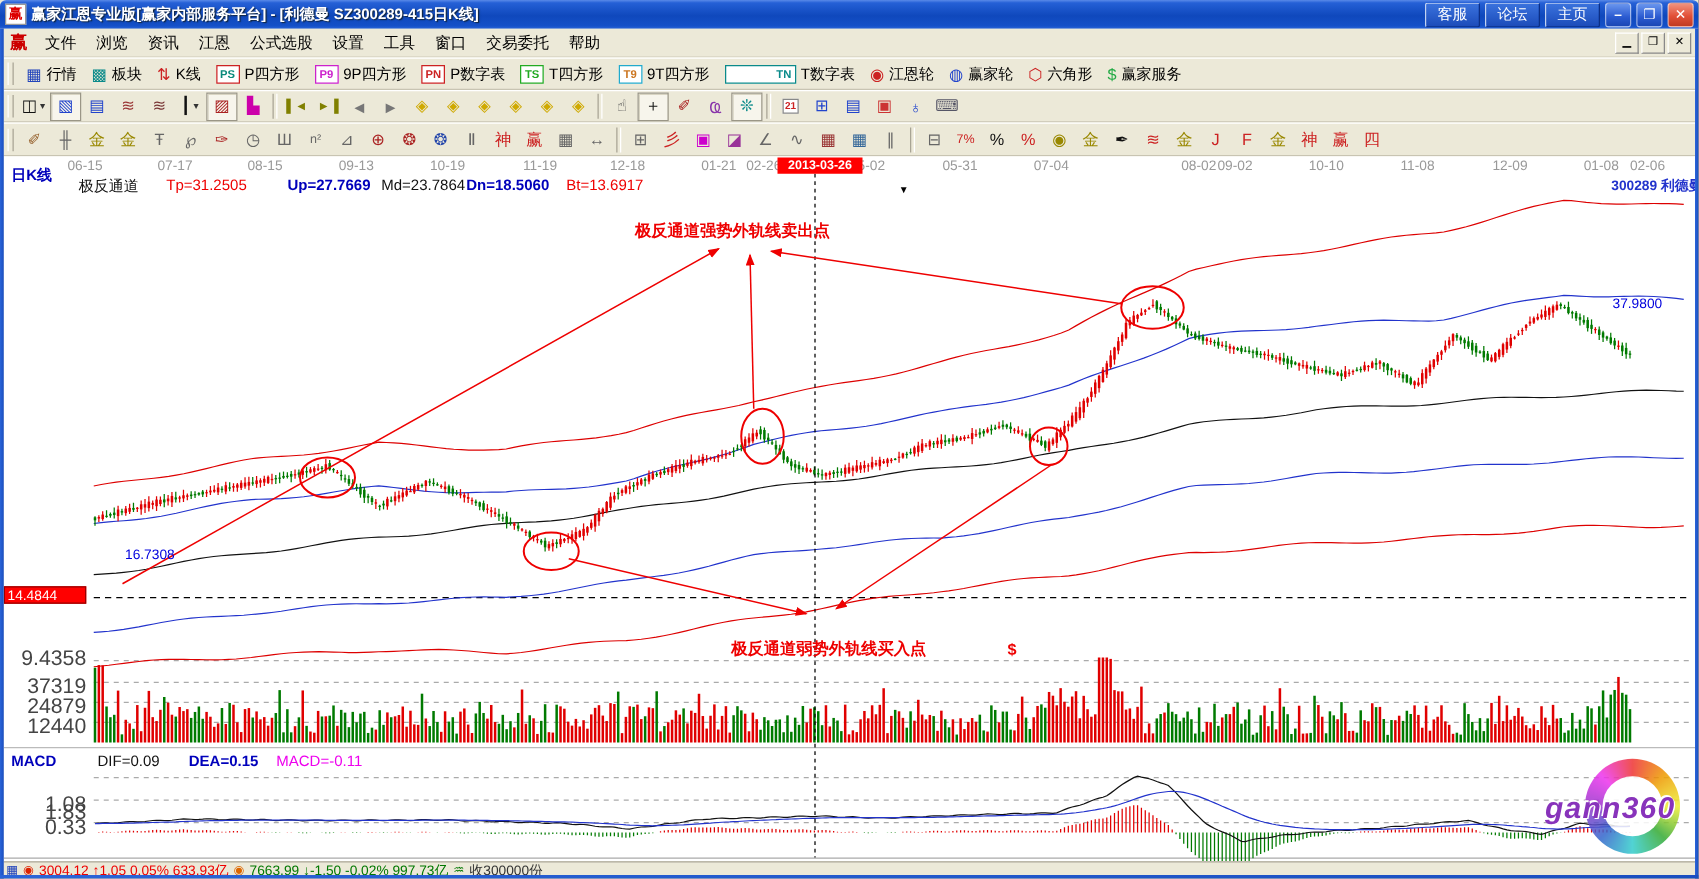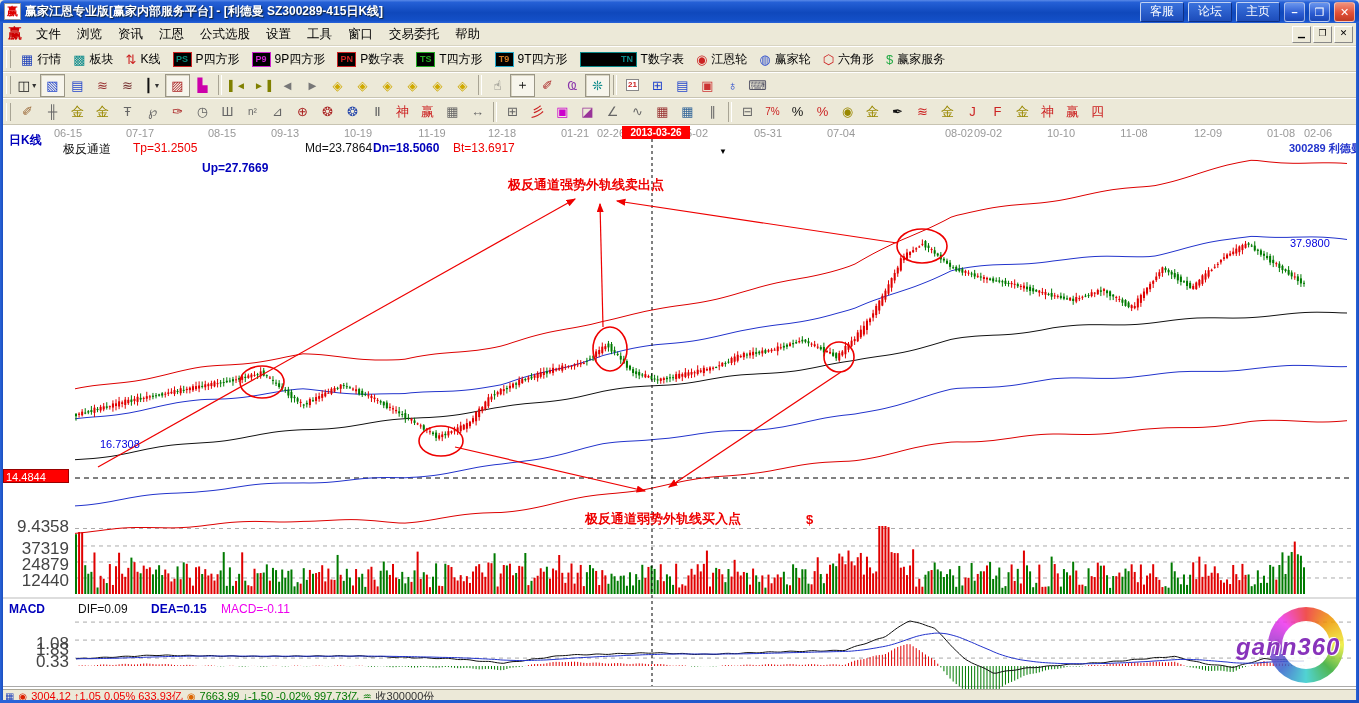--- a/index.html
+++ b/index.html
@@ -34,21 +34,21 @@
      font-size:9px;line-height:13px;text-align:center;color:#000;}
   
   .toolbar{position:absolute;left:3px;width:1353px;height:26px;background:#ece9d8;display:flex;
      align-items:center;border-top:1px solid #fff;border-bottom:1px solid #c8c4b2;box-sizing:border-box;padding-left:2px;}
   #toolbar1{top:46px;} #toolbar2{top:72px;} #toolbar3{top:98px;height:27px;}
   .grip{width:3px;height:18px;border-left:1px solid #fff;border-right:1px solid #a8a494;margin:0 4px 0 1px;flex:none;}
   .sep{width:2px;height:20px;border-left:1px solid #a8a494;border-right:1px solid #fff;margin:0 3px;flex:none;}
   .t1-item{display:flex;align-items:center;gap:4px;padding:0 6px;font-size:12px;white-space:nowrap;cursor:default;flex:none;}
   .t1-glyph{font-size:13px;line-height:13px;}
   .badge{display:inline-block;min-width:15px;height:13px;font-size:9px;font-weight:bold;line-height:12px;
-     text-align:center;background:#000000;border:1px solid;padding:0 1px;}
+     text-align:center;background:#ffffff;border:1px solid;padding:0 1px;}
   .icon-btn{width:23px;height:21px;display:flex;align-items:center;justify-content:center;
      font-size:13px;flex:none;cursor:default;border:1px solid transparent;}
   .icon-btn.sel{border:1px solid #9a9686;background:#f7f5ec;box-shadow:inset 1px 1px 0 #d8d4c2;}
   .icon-box{font-size:8px;font-weight:bold;border:1px solid #888;background:#fff;padding:0 1px;line-height:10px;}
   .dd{font-size:7px;margin-left:1px;color:#333;}
   
   #chart{position:absolute;left:3px;top:125px;width:1353px;height:564px;background:#fff;overflow:hidden;}
   #chart svg{position:absolute;left:0;top:0;}
   .date-tick{position:absolute;top:2px;font-size:11px;color:#999;transform:translateX(-50%);white-space:nowrap;}
   #active-date{position:absolute;left:619px;top:1px;width:68px;height:13px;background:#f00;color:#fff;
@@ -2038,21 +2038,21 @@
           <ellipse cx="259" cy="257" rx="22" ry="16" fill="none" stroke="#ee0000" stroke-width="1.6"></ellipse>
           <ellipse cx="438" cy="316" rx="22" ry="15" fill="none" stroke="#ee0000" stroke-width="1.6"></ellipse>
           <ellipse cx="607" cy="224" rx="17" ry="22" fill="none" stroke="#ee0000" stroke-width="1.6"></ellipse>
           <ellipse cx="836" cy="232" rx="15" ry="15" fill="none" stroke="#ee0000" stroke-width="1.6"></ellipse>
           <ellipse cx="919" cy="121" rx="25" ry="17" fill="none" stroke="#ee0000" stroke-width="1.6"></ellipse>
         </g>
     </svg>
     <div id="date-row">
         <span class="date-tick" style="left: 65px;">06-15</span>
         <span class="date-tick" style="left: 137px;">07-17</span>
-        <span class="date-tick" style="left: 219px; text-align: center;">08-15</span>
+        <span class="date-tick" style="left: 209px; text-align: center;">08-15</span>
         <span class="date-tick" style="left: 282px;">09-13</span>
         <span class="date-tick" style="left: 355px;">10-19</span>
         <span class="date-tick" style="left: 429px;">11-19</span>
         <span class="date-tick" style="left: 499px;">12-18</span>
         <span class="date-tick" style="left: 572px;">01-21</span>
         <span class="date-tick" style="left: 608px;">02-26</span>
         <span class="date-tick" style="left: 691px;">05-02</span>
         <span class="date-tick" style="left: 765px;">05-31</span>
         <span class="date-tick" style="left: 838px;">07-04</span>
         <span class="date-tick" style="left: 911px; margin-left: 45px;">08-02</span>
@@ -2061,21 +2061,21 @@
         <span class="date-tick" style="left: 1131px;">11-08</span>
         <span class="date-tick" style="left: 1205px;">12-09</span>
         <span class="date-tick" style="left: 1278px;">01-08</span>
         <span class="date-tick" style="left: 1315px;">02-06</span>
       </div>
     <div id="active-date">2013-03-26</div>
     <div id="chart-labels">
         <div class="clabel lbl-blue12" style="left: 6px; top: 7px;">日K线</div>
         <div class="clabel lbl-black12" style="left: 60px; top: 16px;">极反通道</div>
         <div class="clabel lbl-red12" style="left: 130px; top: 16px;">Tp=31.2505</div>
-        <div class="clabel lbl-blue12" style="left: 199px; top: 16px; margin-top: 20px;">Up=27.7669</div>
+        <div class="clabel lbl-blue12" style="left: 227px; top: 16px;">Up=27.7669</div>
         <div class="clabel lbl-black12" style="left: 290px; top: 16px; margin-left: 12px;">Md=23.7864</div>
         <div class="clabel lbl-blue12" style="left: 370px; top: 16px;">Dn=18.5060</div>
         <div class="clabel lbl-red12" style="left: 450px; top: 16px;">Bt=13.6917</div>
         <div class="clabel lbl-sym" style="left: 1286px; top: 16px;">300289 利德曼</div>
         <div class="clabel lbl-ann" style="left: 505px; top: 51px;">极反通道强势外轨线卖出点</div>
         <div class="clabel lbl-ann" style="left: 582px; top: 385px;">极反通道弱势外轨线买入点</div>
         <div class="clabel lbl-ann" style="left: 803px; top: 387px;">$</div>
         <div class="clabel lbl-blue11" style="left: 1287px; top: 112px;">37.9800</div>
         <div class="clabel lbl-blue11" style="left: 97px; top: 313px;">16.7308</div>
         <div class="clabel lbl-tick" style="left: 0px; top: 392px;">9.4358</div>

